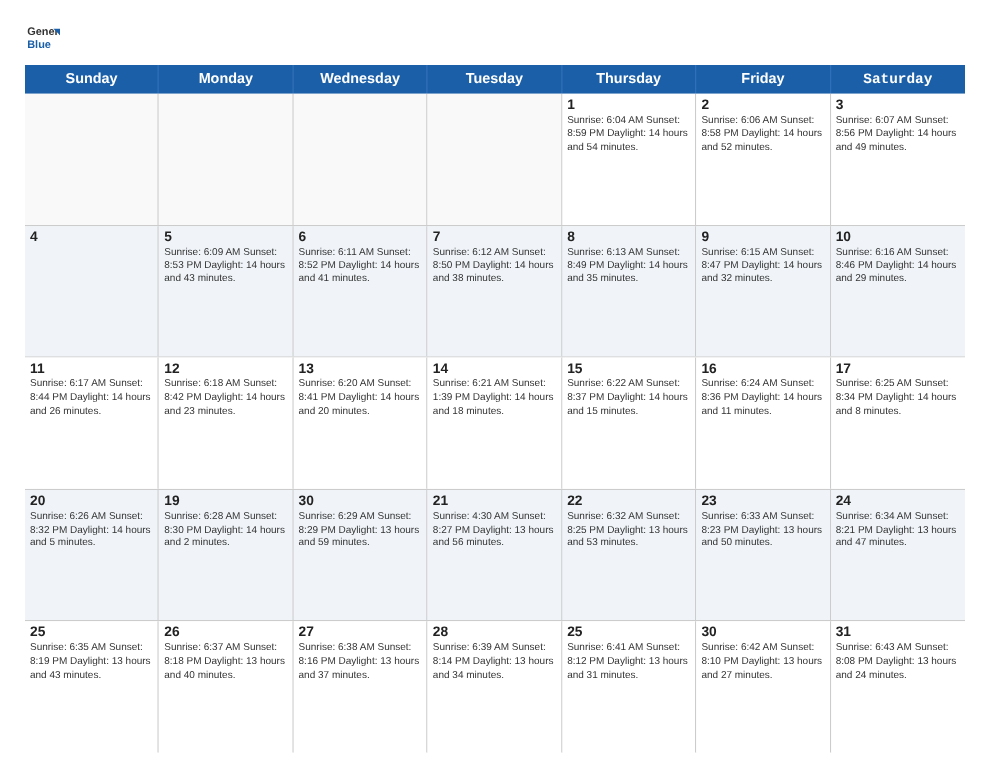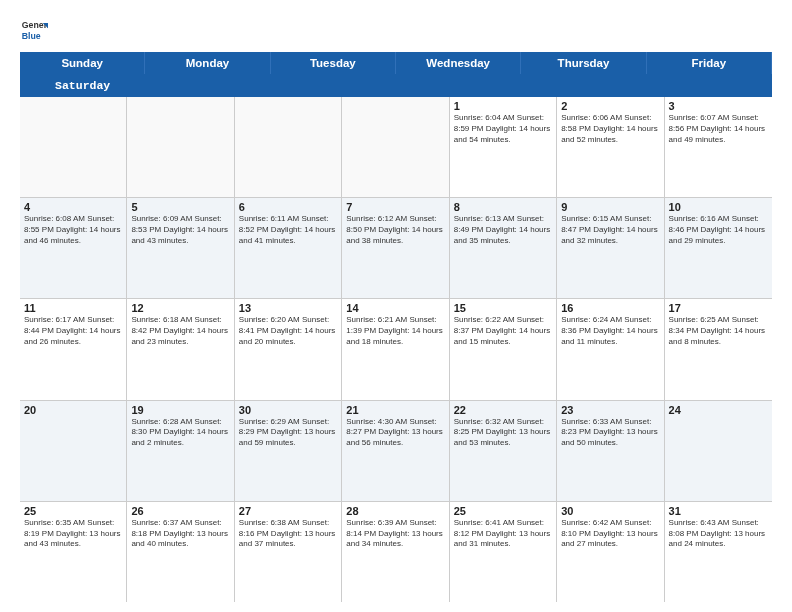--- a/index.html
+++ b/index.html
@@ -45,21 +45,21 @@
       font-size: 15px;
       color: #444;
     }
     .calendar {
       flex: 1;
       display: flex;
       flex-direction: column;
     }
     .cal-header {
       display: grid;
-      grid-template-columns: repeat(6, 1fr);
+      grid-template-columns: repeat(7, 1fr);
       background: #1a5fa8;
     }
     .cal-header-cell {
       color: #fff;
       font-size: 11.5px;
       font-weight: bold;
       padding: 5px 4px;
       text-align: center;
       border-right: 1px solid #3070b8;
     }
@@ -115,22 +115,22 @@
     <div class="title-block">
       <div class="main-title"></div>
       <div class="subtitle"></div>
     </div>
   </div>
 
   <div class="calendar">
     <div class="cal-header">
     <div class="cal-header-cell">Sunday</div>
         <div class="cal-header-cell">Monday</div>
+        <div class="cal-header-cell">Wednesday</div>
         <div class="cal-header-cell">Tuesday</div>
-        <div class="cal-header-cell">Wednesday</div>
         <div class="cal-header-cell">Thursday</div>
         <div class="cal-header-cell">Friday</div>
         <div class="cal-header-cell">Saturday</div>
       </div>
     <div class="cal-body">
     <div class="cal-row">
           <div class="cal-cell empty"></div>
           <div class="cal-cell empty"></div>
           <div class="cal-cell empty"></div>
           <div class="cal-cell empty"></div>
@@ -152,24 +152,20 @@
             <div class="day-num">3</div>
             <div class="day-info">Sunrise: 6:07 AM
 Sunset: 8:56 PM
 Daylight: 14 hours
 and 49 minutes.</div>
           </div>
         </div>
         <div class="cal-row">
           <div class="cal-cell shaded">
             <div class="day-num">4</div>
-            <div class="day-info">Sunrise: 6:08 AM
-Sunset: 8:55 PM
-Daylight: 14 hours
-and 46 minutes.</div>
           </div>
           <div class="cal-cell shaded">
             <div class="day-num">5</div>
             <div class="day-info">Sunrise: 6:09 AM
 Sunset: 8:53 PM
 Daylight: 14 hours
 and 43 minutes.</div>
           </div>
           <div class="cal-cell shaded">
             <div class="day-num">6</div>
@@ -254,20 +250,24 @@
             <div class="day-num">17</div>
             <div class="day-info">Sunrise: 6:25 AM
 Sunset: 8:34 PM
 Daylight: 14 hours
 and 8 minutes.</div>
           </div>
         </div>
         <div class="cal-row">
           <div class="cal-cell shaded">
             <div class="day-num">20</div>
+            <div class="day-info">Sunrise: 6:26 AM
+Sunset: 8:32 PM
+Daylight: 14 hours
+and 5 minutes.</div>
           </div>
           <div class="cal-cell shaded">
             <div class="day-num">19</div>
             <div class="day-info">Sunrise: 6:28 AM
 Sunset: 8:30 PM
 Daylight: 14 hours
 and 2 minutes.</div>
           </div>
           <div class="cal-cell shaded">
             <div class="day-num">30</div>
@@ -292,20 +292,24 @@
           </div>
           <div class="cal-cell shaded">
             <div class="day-num">23</div>
             <div class="day-info">Sunrise: 6:33 AM
 Sunset: 8:23 PM
 Daylight: 13 hours
 and 50 minutes.</div>
           </div>
           <div class="cal-cell shaded">
             <div class="day-num">24</div>
+            <div class="day-info">Sunrise: 6:34 AM
+Sunset: 8:21 PM
+Daylight: 13 hours
+and 47 minutes.</div>
           </div>
         </div>
         <div class="cal-row">
           <div class="cal-cell">
             <div class="day-num">25</div>
             <div class="day-info">Sunrise: 6:35 AM
 Sunset: 8:19 PM
 Daylight: 13 hours
 and 43 minutes.</div>
           </div>

